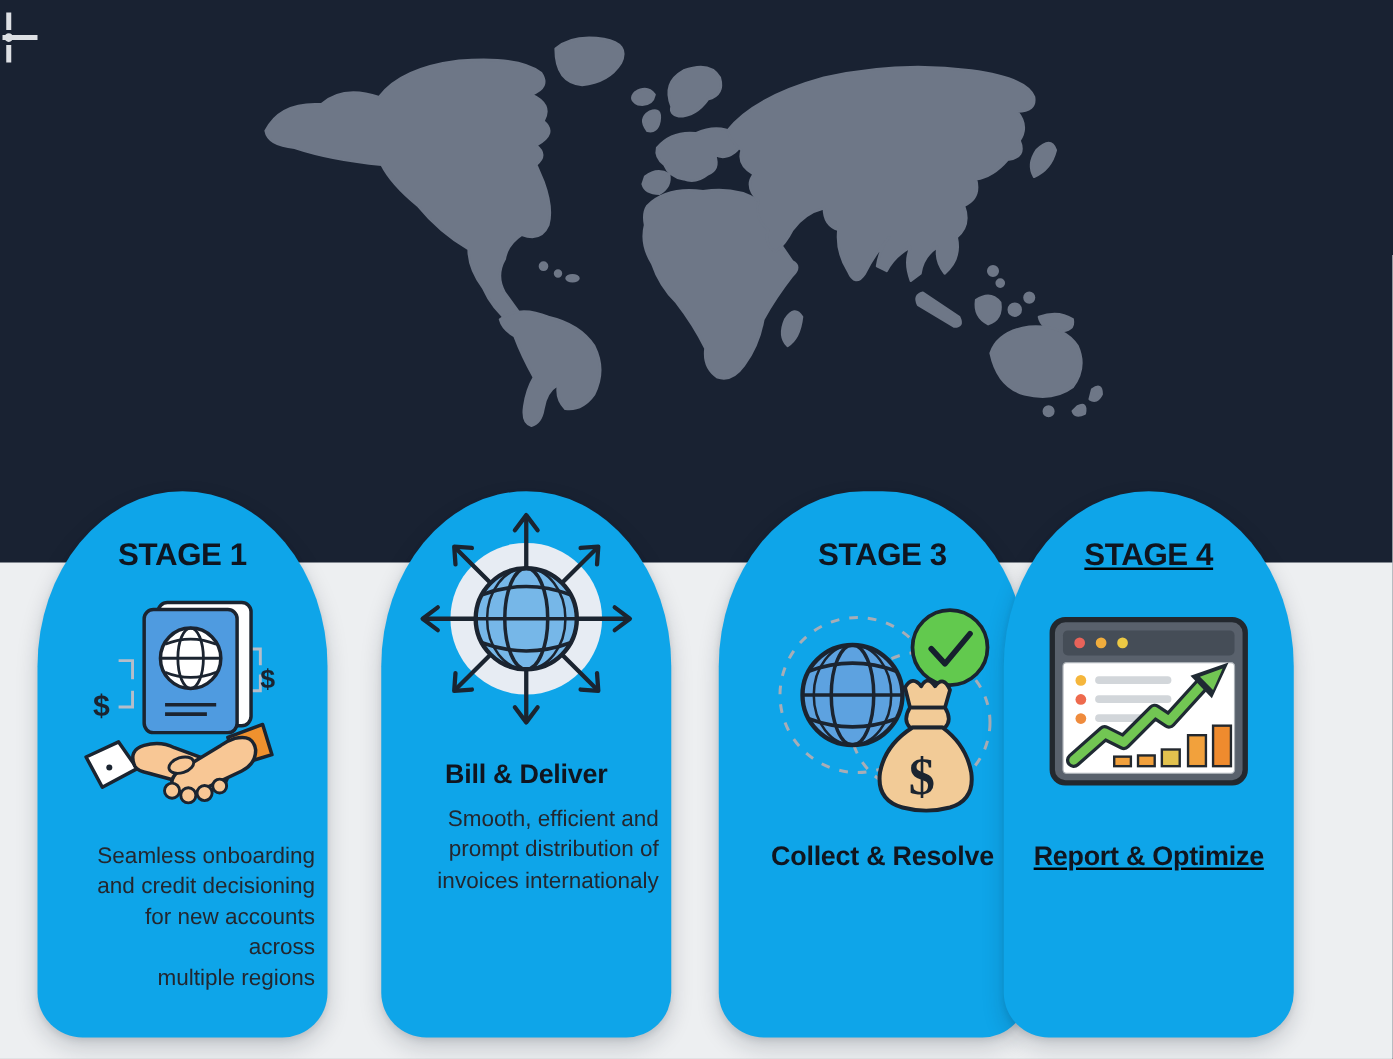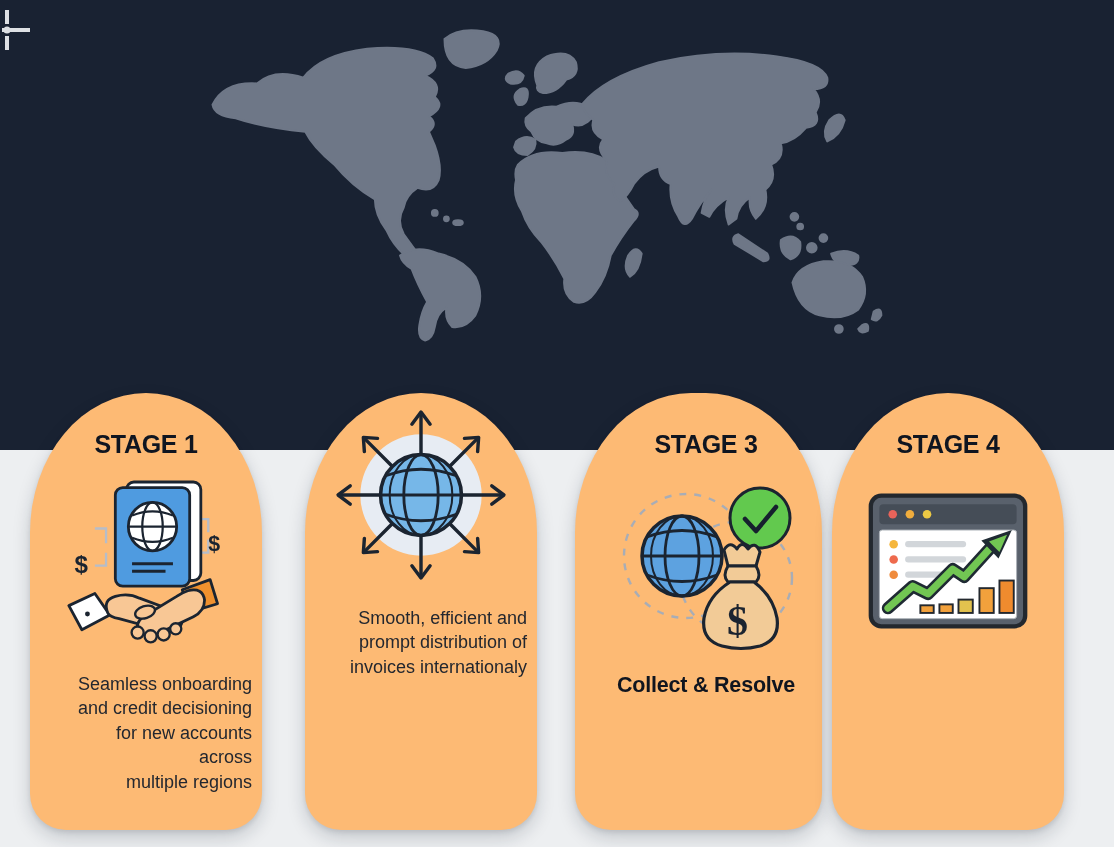--- a/index.html
+++ b/index.html
@@ -4,26 +4,26 @@
 <style>
   html,body{margin:0;padding:0;}
   body{font-family:"Liberation Sans", sans-serif; background:#edeff1;}
   .frame{position:relative;width:1114px;height:847px;overflow:hidden;background:#edeff1;}
   .hero{position:absolute;left:0;top:0;width:1114px;height:450px;background:#192232;}
   .worldmap{position:absolute;left:197px;top:22px;width:696px;height:322px;}
   .crosshair{position:absolute;left:-6px;top:8px;width:40px;height:44px;}
   .cards{position:absolute;left:0;top:0;width:1114px;height:847px;}
   .card{
     position:absolute;top:393px;width:232px;height:437px;
-    background:#fdba74;
+    background:#0ea5e9;
     border-radius:116px 116px 36px 36px / 140px 140px 36px 36px;
     box-shadow:0 8px 18px rgba(18,26,43,.18), 0 2px 5px rgba(18,26,43,.10);
     display:flex;flex-direction:column;align-items:stretch;
   }
-  .card.c1{left:30px;} .card.c2{left:305px;} .card.c3{left:575px;padding-left:15px;} .card.c4{left:832px;}
+  .card.c1{left:30px;} .card.c2{left:305px;} .card.c3{left:575px;padding-left:15px;} .card.c4{left:803px;text-decoration:underline;}
   .stage-label{
     padding-top:36px;text-align:center;font-size:25px;font-weight:700;
     letter-spacing:-0.3px;color:#0f1520;line-height:30px;
   }
   .icon-wrap{height:200px;display:flex;align-items:center;justify-content:center;margin-top:2px;}
   .card-title{
     text-align:center;font-size:21.5px;font-weight:700;color:#10151f;
     margin-top:12px;letter-spacing:-0.2px;
   }
   .card-desc{
@@ -160,20 +160,21 @@
             <line x1="119" y1="119" x2="145" y2="145"></line>
               <polyline points="133,146 147,147 146,133"></polyline>
           </g>
           <circle cx="90" cy="90" r="40" fill="#76b7e8" stroke="#1b2430" stroke-width="3.5"></circle>
           <ellipse cx="90" cy="90" rx="17" ry="40" fill="none" stroke="#1b2430" stroke-width="2.8"></ellipse>
           <ellipse cx="90" cy="90" rx="31" ry="40" fill="none" stroke="#1b2430" stroke-width="2"></ellipse>
           <line x1="50" y1="90" x2="130" y2="90" stroke="#1b2430" stroke-width="2.8"></line>
           <path d="M55,71 Q90,58 125,71 M55,109 Q90,122 125,109" fill="none" stroke="#1b2430" stroke-width="2.8"></path>
         </svg>
       </div>
+      <div class="card-title">Bill &amp; Deliver</div>
       <div class="card-desc">Smooth, efficient and
 prompt distribution of
 invoices internationaly</div>
     </div>
 
     <div class="card c3">
       <div class="stage-label">STAGE 3</div>
       <div class="icon-wrap">
         <svg width="192" height="182" viewBox="0 0 192 182">
           <circle cx="76" cy="86" r="62" fill="none" stroke="#a8adb6" stroke-width="2.4" stroke-dasharray="7 8"></circle>
@@ -222,17 +223,18 @@
             <rect x="118" y="101" width="15" height="26" fill="#f2a13c"></rect>
             <rect x="139" y="93" width="15" height="34" fill="#ef8b2e"></rect>
           </g>
 
           <polyline points="22,122 48,99 64,107 90,81 102,89 132,56" fill="none" stroke="#1f2a33" stroke-width="13" stroke-linecap="round" stroke-linejoin="round"></polyline>
           <polyline points="22,122 48,99 64,107 90,81 102,89 132,56" fill="none" stroke="#72c653" stroke-width="7.5" stroke-linecap="round" stroke-linejoin="round"></polyline>
           <polygon points="152,40 120,51 138,70" fill="#1f2a33"></polygon>
           <polygon points="147,45 128,52 139,63" fill="#72c653"></polygon>
         </svg>
       </div>
+      <div class="card-title">Report &amp; Optimize</div>
       <div class="card-desc"></div>
     </div>
 
   </div>
 </div>
 
 </body></html>

